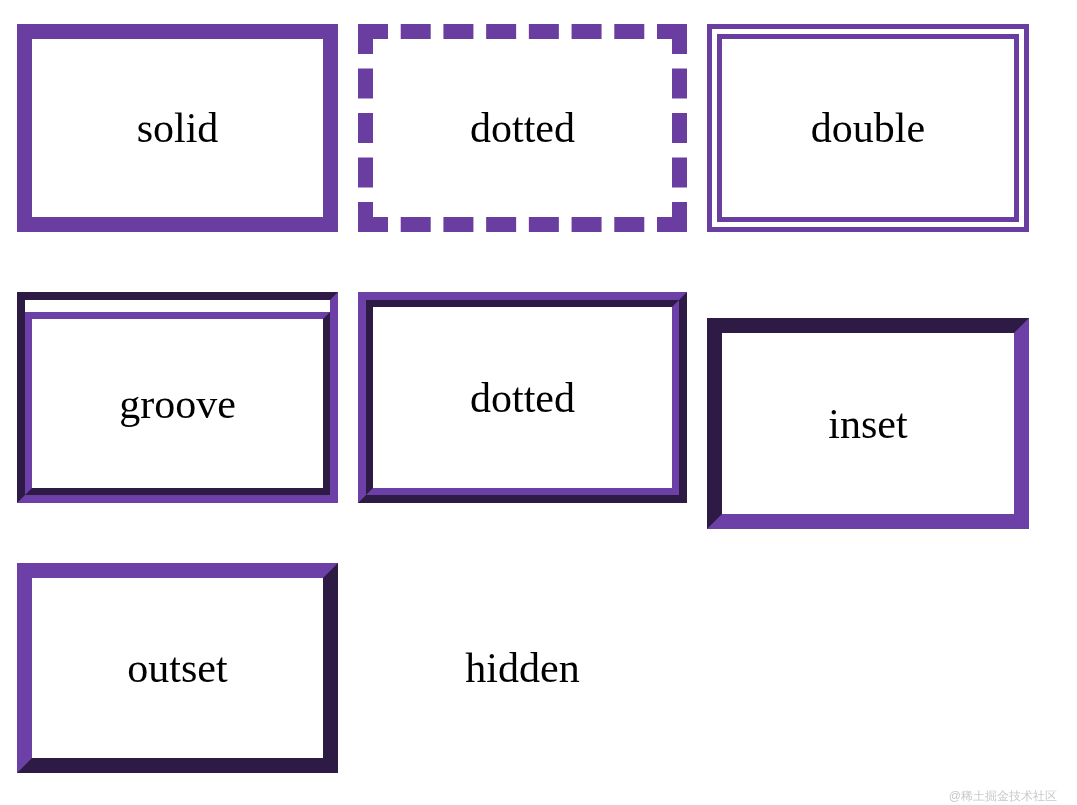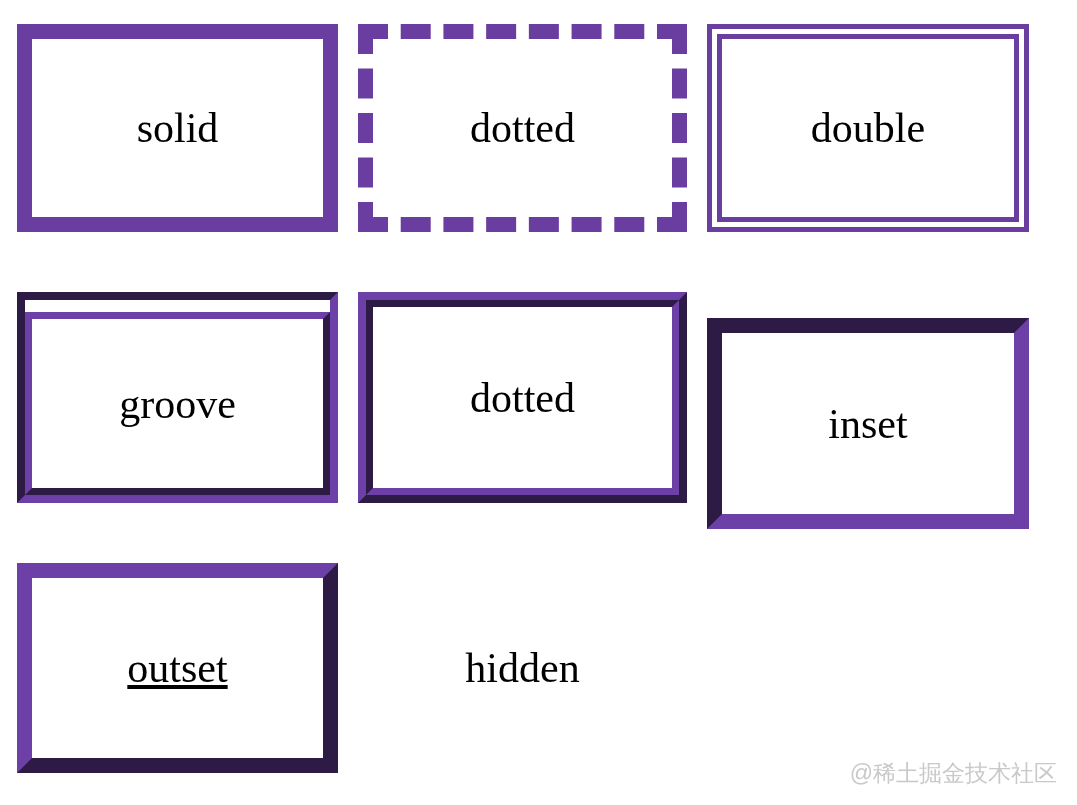--- a/index.html
+++ b/index.html
@@ -46,44 +46,43 @@
   .b-hidden { border: 15px hidden var(--purple); }
   
   .b-inset {
     border: 15px solid;
     border-color: var(--dark) var(--light) var(--light) var(--dark);
     margin-top: 26px;
   }
   .b-outset {
     border: 15px solid;
     border-color: var(--light) var(--dark) var(--dark) var(--light);
-    text-decoration: underline;
   }
   .bevel-outer {
     border: 8px solid;
   }
   .b-groove.bevel-outer { border-color: var(--dark) var(--light) var(--light) var(--dark); }
   .b-ridge.bevel-outer  { border-color: var(--light) var(--dark) var(--dark) var(--light); }
   .bevel-inner {
     box-sizing: border-box;
     flex: 1;
     align-self: stretch;
     display: flex;
     align-items: center;
     justify-content: center;
     border: 7px solid;
   }
   .b-groove .bevel-inner { border-color: var(--light) var(--dark) var(--dark) var(--light); margin-top: 12px; }
   .b-ridge  .bevel-inner { border-color: var(--dark) var(--light) var(--light) var(--dark); }
   .watermark {
     position: absolute;
     right: 20px;
-    bottom: 16px;
+    bottom: 0;
     font-family: "Liberation Sans", "DejaVu Sans", sans-serif;
-    font-size: 23px;
+    font-size: 12px;
     color: var(--wm, #c9c9c9);
   }
 </style>
 </head>
 <body style="--purple: #6a3ea1; --light: #6c40a6; --dark: #2e1b45; --label: #000000; --wm: #c9c9c9; --bg: #ffffff;">
 
 <div class="grid">
 
   <div class="cell">
     <div class="box b-solid">

